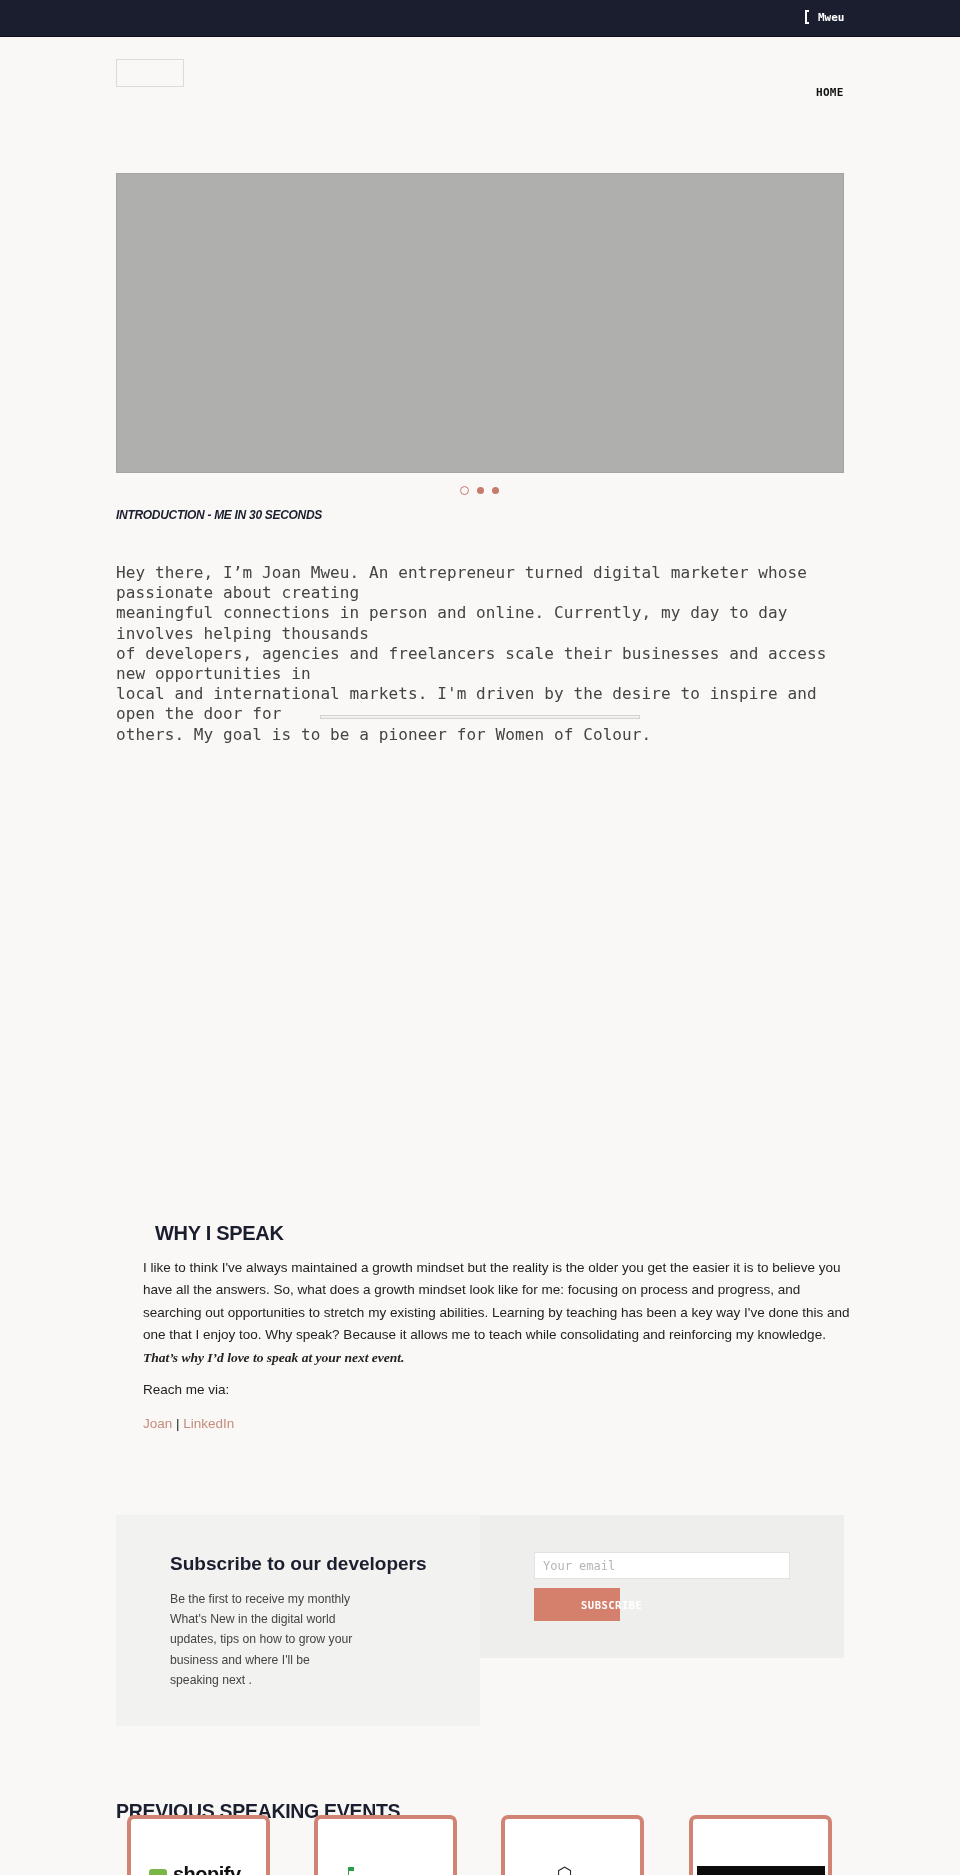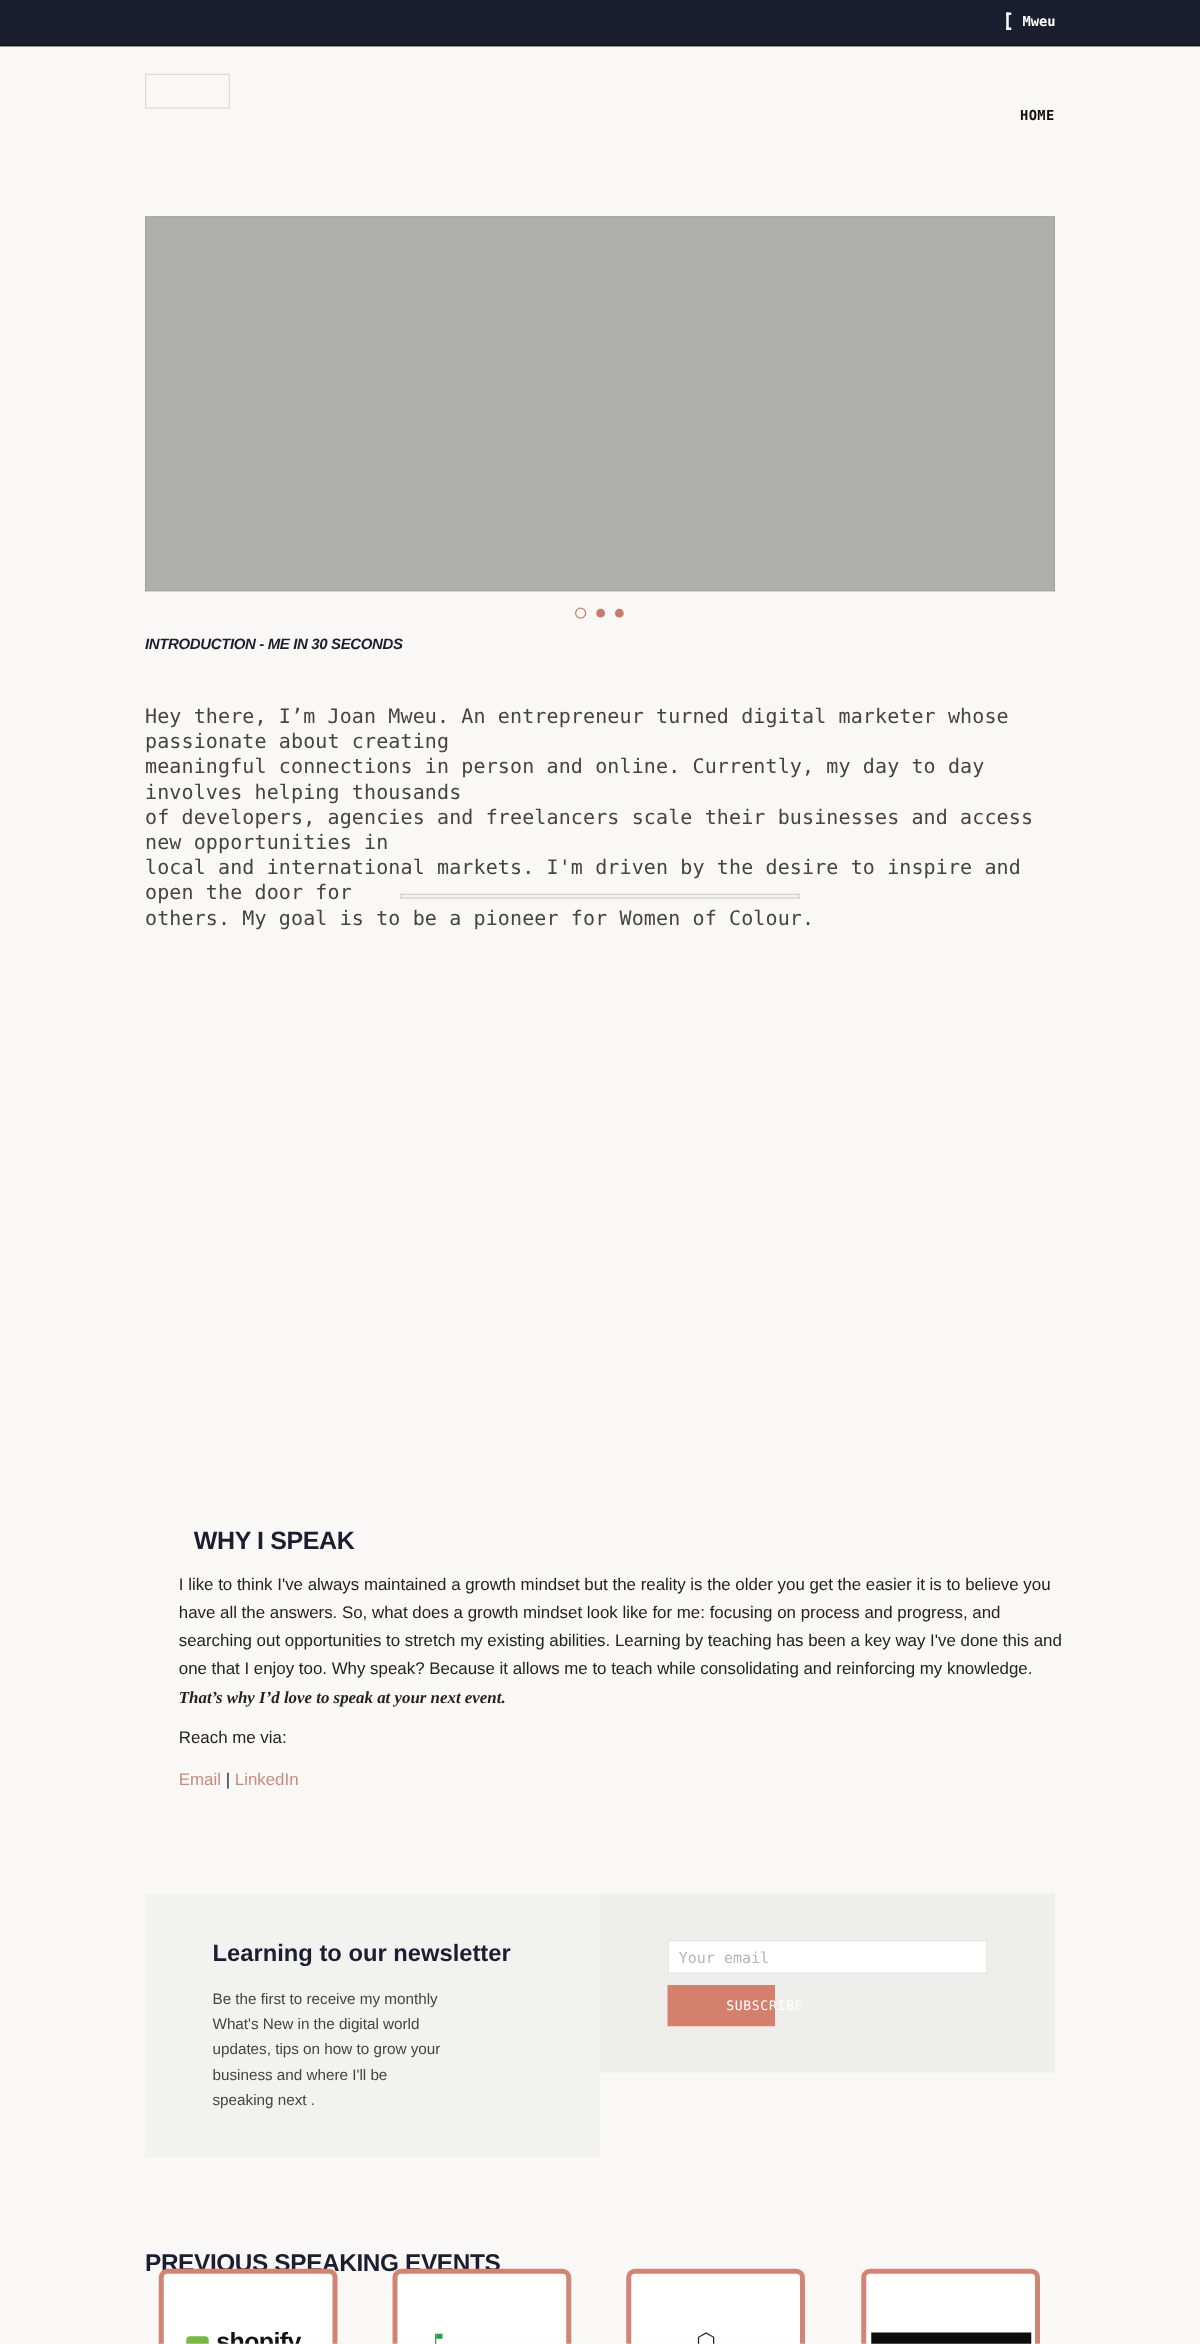--- a/index.html
+++ b/index.html
@@ -101,21 +101,21 @@
     .email-input {
       position: absolute; left: 54px; top: 37px; width: 256px; height: 27px;
       background: #ffffff; border: 1px solid #e2e2e0;
       font-family: "DejaVu Sans Mono", monospace; font-size: 12px;
       padding: 0 8px; color: #333; outline: none;
     }
     .email-input::placeholder { color: #b5b5b5; }
     .subscribe-btn {
       position: absolute; left: 54px; top: 73px; width: 86px; height: 33px;
       background: #d57f6d; color: #fff; border: none;
-      font-family: "DejaVu Sans Mono", monospace; font-size: 10.5px; font-weight: normal;
+      font-family: "DejaVu Sans Mono", monospace; font-size: 10.5px; font-weight: bold;
       letter-spacing: 0.5px; cursor: pointer; padding-left: 47px;
     }
     .events-title { position: absolute; left: 116px; top: 1768px; font-size: 19.5px; margin-top: 32px; }
     .cards { position: absolute; left: 0; top: 0; }
     .card {
       position: absolute; top: 1815px; width: 143px; height: 80px;
       background: #ffffff; border: 4px solid #d28474; border-radius: 7px;
       overflow: hidden; cursor: pointer;
     }
     .card .logo-shape { position: absolute; }
@@ -160,27 +160,27 @@
 of developers, agencies and freelancers scale their businesses and access new opportunities in
 local and international markets.  I'm driven by the desire to inspire and open the door for
 others. My goal is to be a pioneer for Women of Colour.</p>
 
 <div class="divider"></div>
 
 <h2 class="section why-title">WHY I SPEAK</h2>
 <p class="why-text"><span>I like to think I've always maintained a growth mindset but the reality is the older you get the easier it is to believe you have all the answers. So, what does a growth mindset look like for me: focusing on process and progress, and searching out opportunities to stretch my existing abilities. Learning by teaching has been a key way I've done this and one that I enjoy too. Why speak? Because it allows me to teach while consolidating and reinforcing my knowledge. </span><em>That’s why I’d love to speak at your next event.</em></p>
 <p class="reach">Reach me via:</p>
 <p class="links">
-  <a>Email</a>
+  <a>Joan</a>
   <span>|</span>
   <a>LinkedIn</a>
 </p>
 
 <div class="news-left">
-  <h3 class="news-title">Learning to our newsletter</h3>
+  <h3 class="news-title">Subscribe to our developers</h3>
   <p class="news-text">Be the first to receive my monthly
 What's New in the digital world
 updates, tips on how to grow your
 business and where I'll be
 speaking next .</p>
 </div>
 <div class="news-right">
   <input class="email-input" type="email" placeholder="Your email" style="">
   <button class="subscribe-btn">SUBSCRIBE</button>
 </div>

